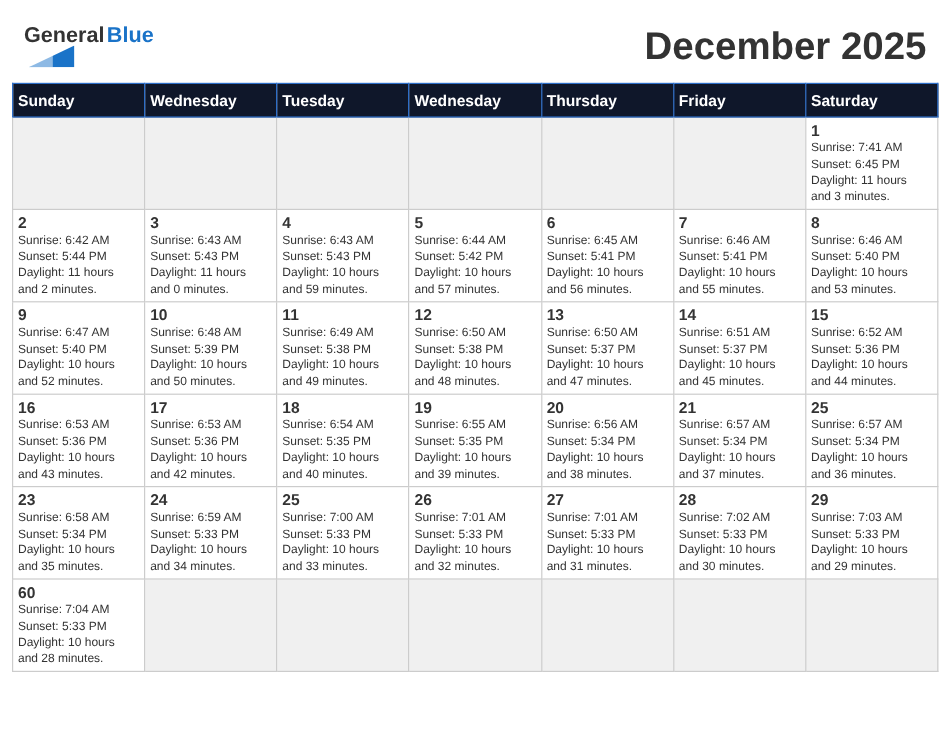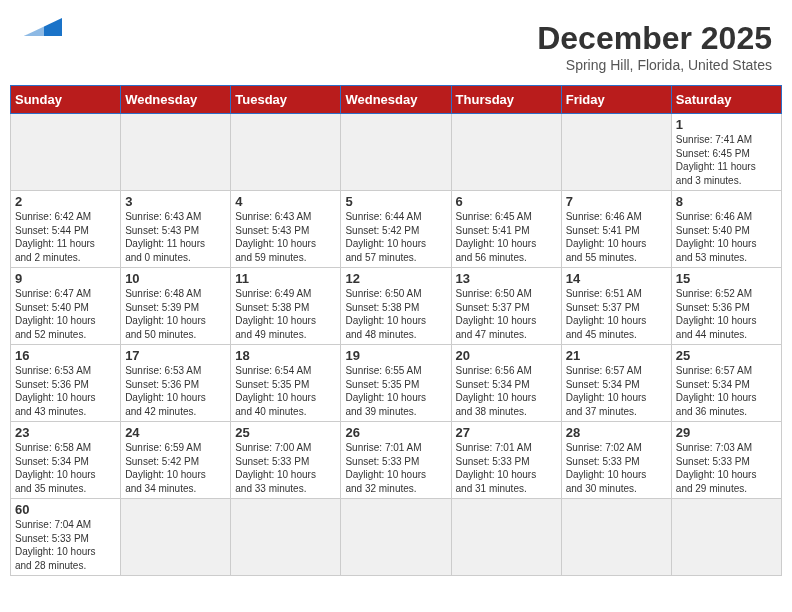--- a/index.html
+++ b/index.html
@@ -38,21 +38,21 @@
     .location {
       font-size: 14px;
       color: #555;
     }
     .calendar {
       width: 100%;
       border-collapse: collapse;
       margin-top: 4px;
     }
     .calendar th {
-      background: #b91c1c;
+      background: #0f172a;
       color: #fff;
       font-size: 13px;
       font-weight: bold;
       padding: 6px 4px;
       text-align: left;
       border: 1px solid #2d6ec8;
     }
     .calendar td {
       border: 1px solid #ccc;
       vertical-align: top;
@@ -80,31 +80,34 @@
     }
     .last-row td {
       min-height: 55px;
     }
   </style>
 </head>
 <body>
 
 <div class="header">
   <div class="logo">
+    <div style="display:flex; align-items:center; gap:2px;">
+      <span class="logo-text">General</span>
+      <span class="logo-text" style="color:#1a73c8;">Blue</span>
+    </div>
     <div style="display:flex; align-items:flex-end; margin-top:-2px; margin-left:4px;">
 
       <svg width="38" height="18">
         <polygon points="0,18 38,18 38,0" fill="#1a73c8"></polygon>
         <polygon points="0,18 20,18 20,6" fill="#fff" opacity="0.5"></polygon>
       </svg>
     </div>
   </div>
   <div class="title-block">
     <div class="month-title">December 2025</div>
-    <div class="location">Spring Hill, Florida, United States</div>
   </div>
 </div>
 
 <table class="calendar">
   <thead>
     <tr>
     <th>Sunday</th>
         <th>Wednesday</th>
         <th>Tuesday</th>
         <th>Wednesday</th>
@@ -286,21 +289,21 @@
         <td>
           <span class="day-number">23</span>
           <div class="day-info" style="white-space: pre-line;">Sunrise: 6:58 AM
 Sunset: 5:34 PM
 Daylight: 10 hours
 and 35 minutes.</div>
         </td>
         <td>
           <span class="day-number">24</span>
           <div class="day-info" style="white-space: pre-line;">Sunrise: 6:59 AM
-Sunset: 5:42 PM
+Sunset: 5:33 PM
 Daylight: 10 hours
 and 34 minutes.</div>
         </td>
         <td>
           <span class="day-number">25</span>
           <div class="day-info" style="white-space: pre-line;">Sunrise: 7:00 AM
 Sunset: 5:33 PM
 Daylight: 10 hours
 and 33 minutes.</div>
         </td>

